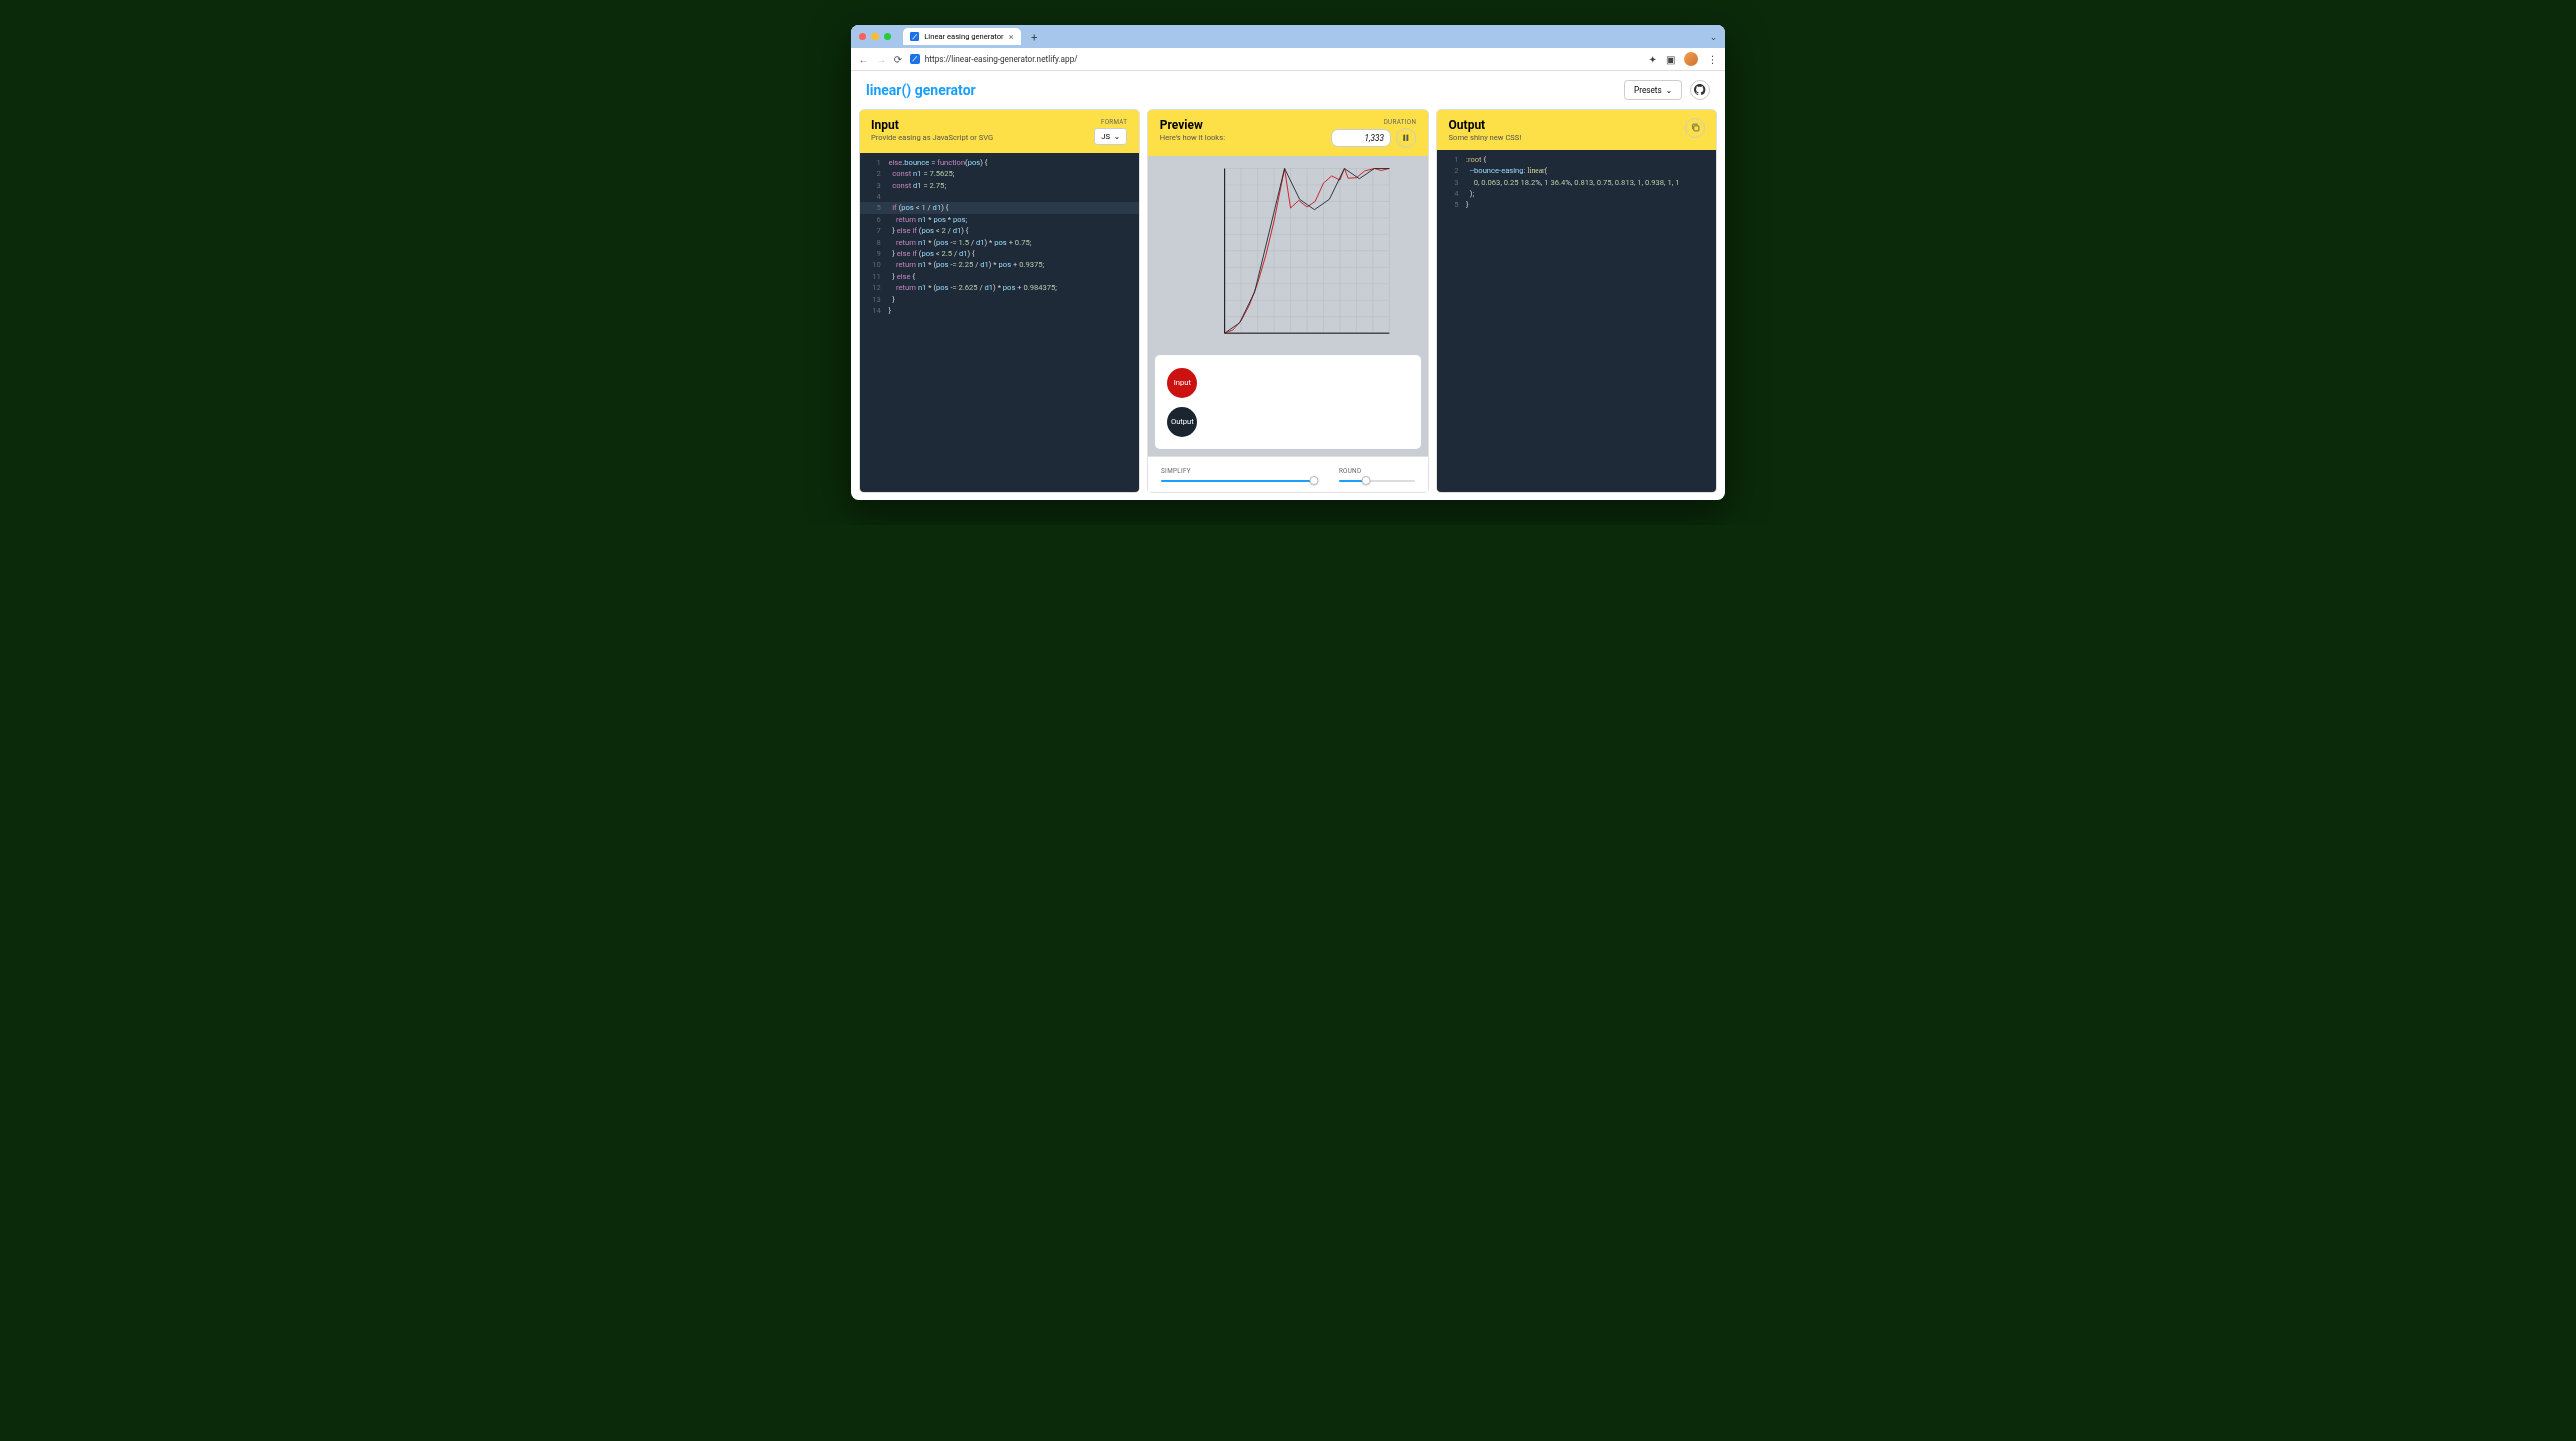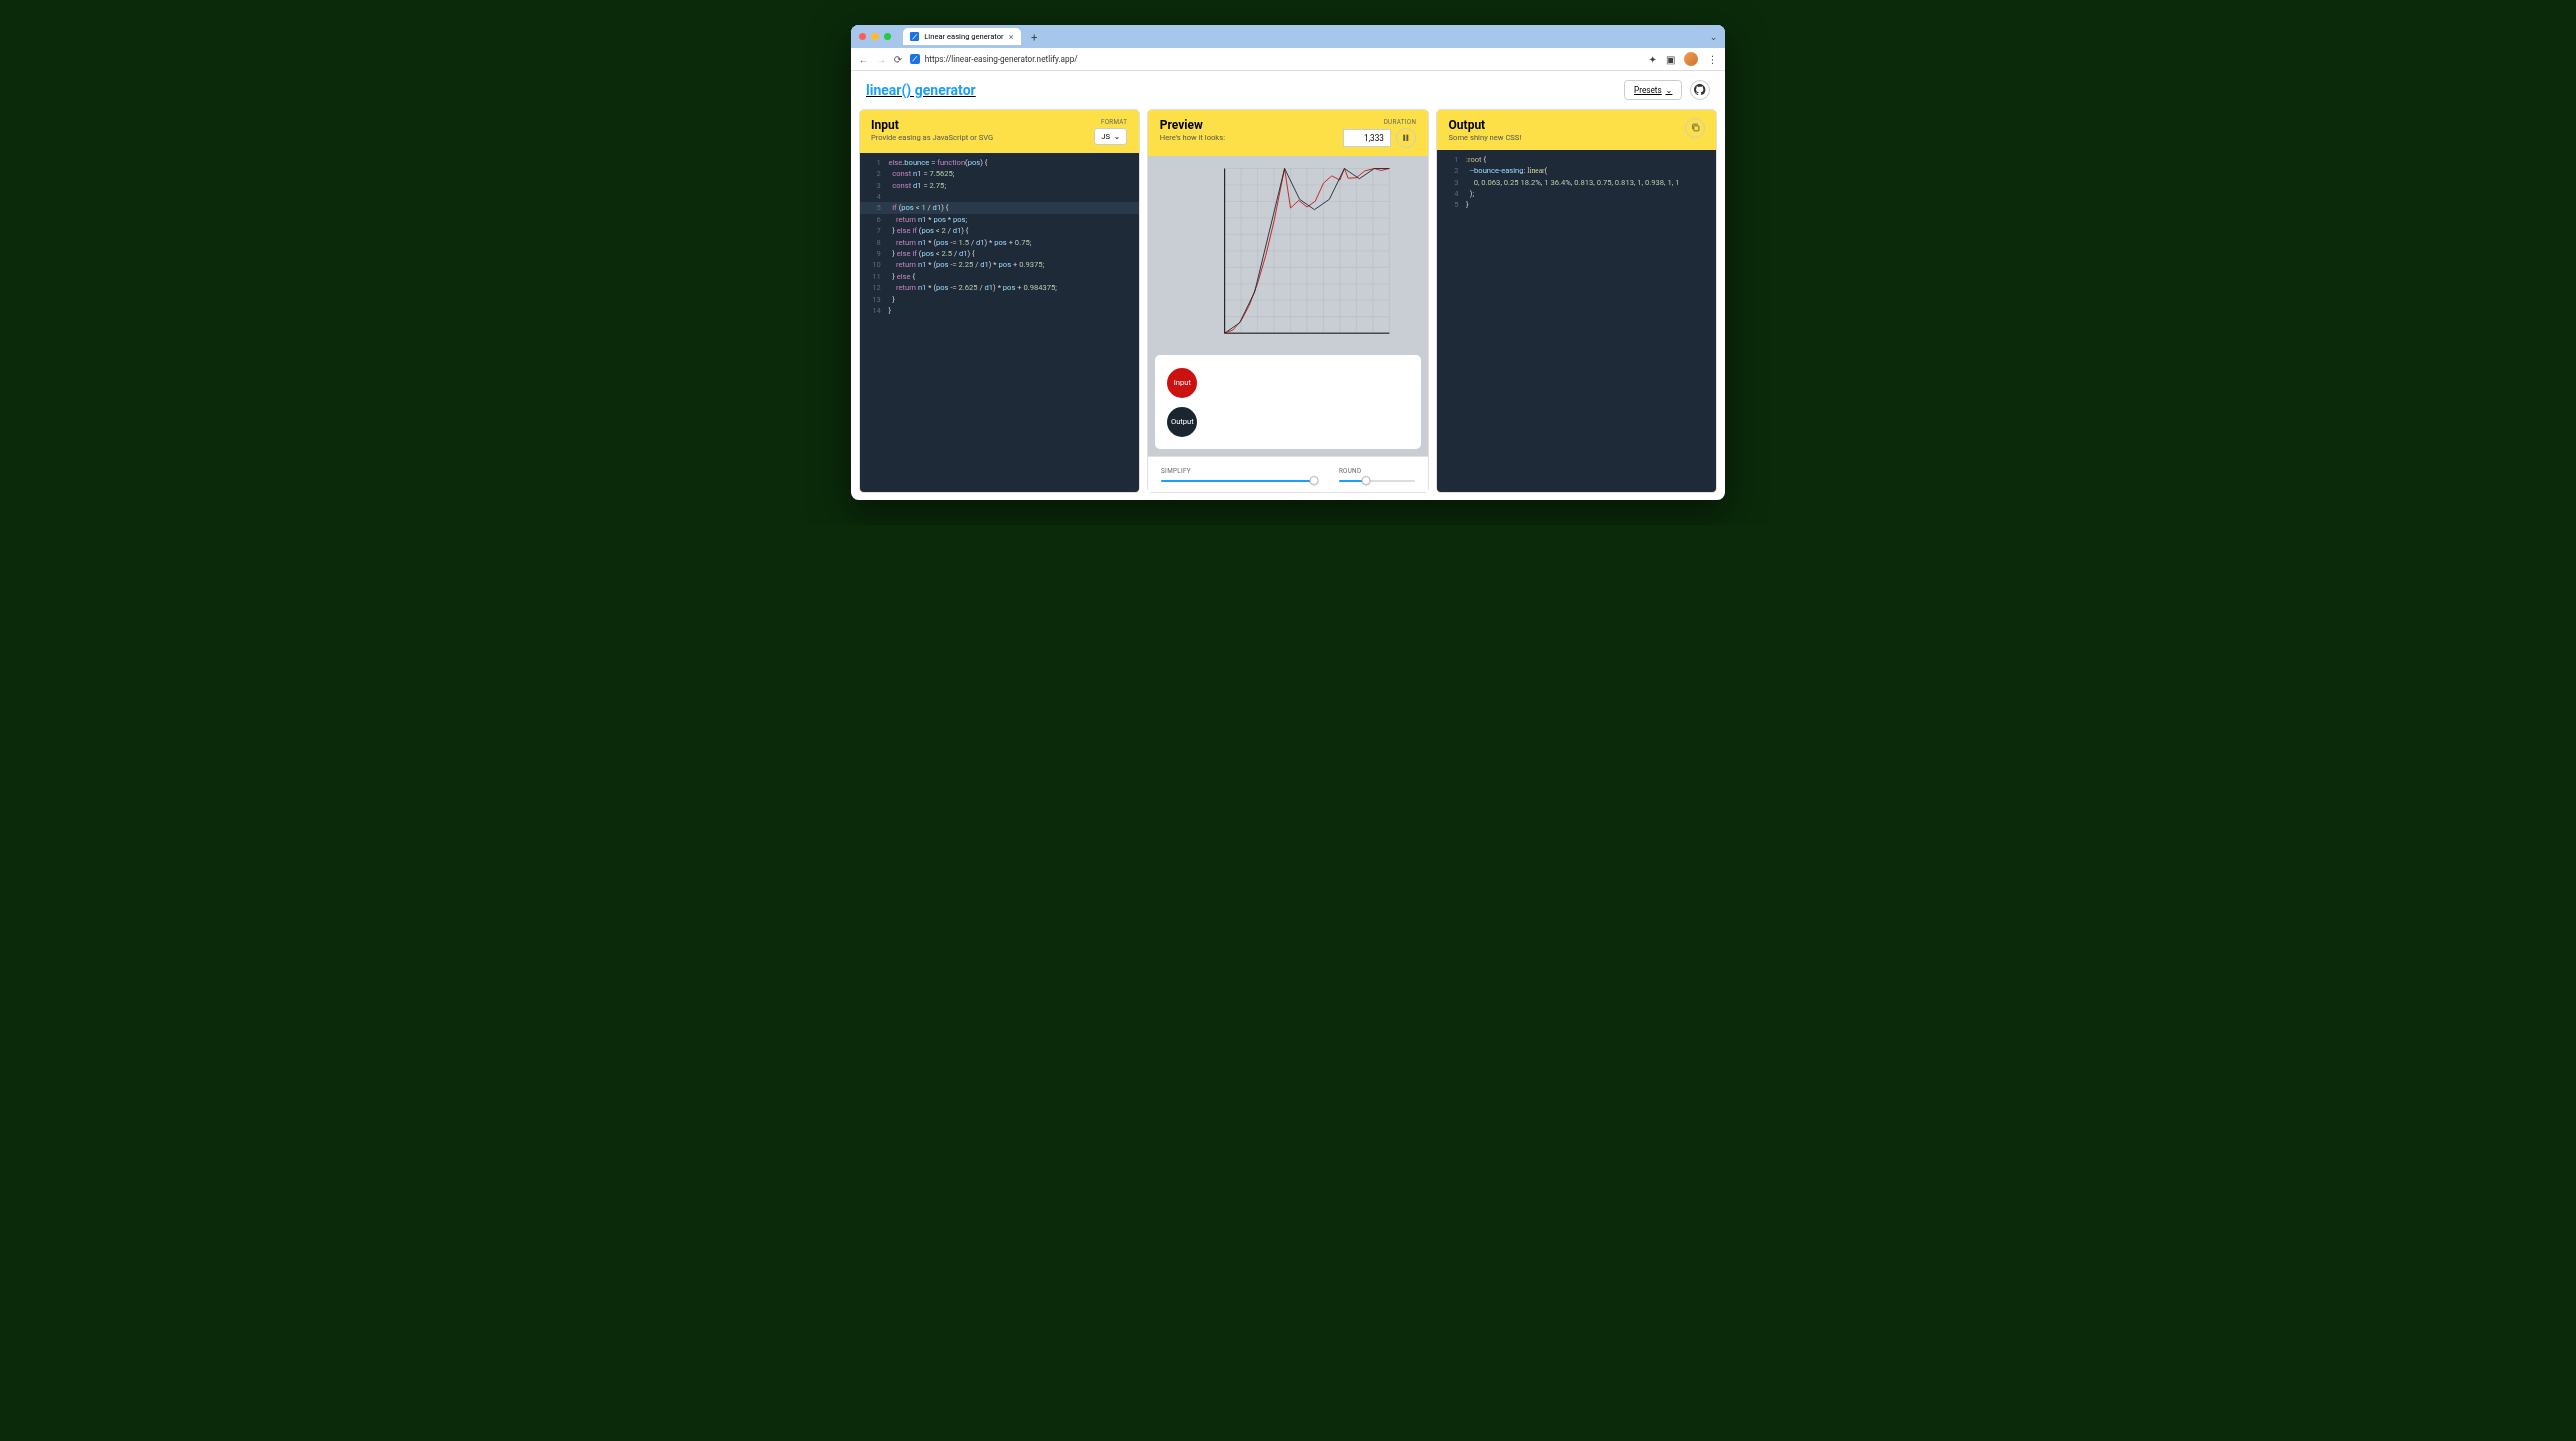--- a/index.html
+++ b/index.html
@@ -17,35 +17,35 @@
 .new-tab { color:#444; font-size:11.4px; margin-left:5px; }
 .titlebar-right { margin-left:auto; }
 .chev-down { color:#444; font-size:9px; }
 .toolbar { background:#fff; height:23px; display:flex; align-items:center; padding:0 7.6px; gap:7.6px; border-bottom:0.6px solid #ddd; }
 .nav-btn { color:#555; font-size:10px; cursor:pointer; }
 .url-bar { flex:1; display:flex; align-items:center; gap:5px; font-size:8.2px; color:#333; }
 .url-favicon { width:10px; height:10px; background:#1a73e8; border-radius:1.9px; display:flex; align-items:center; justify-content:center; color:#fff; font-size:6.3px; font-weight:bold; }
 .toolbar-right { display:flex; gap:9px; align-items:center; }
 .toolbar-icon { color:#444; font-size:10px; }
 .avatar { width:14px; height:14px; border-radius:50%; background:linear-gradient(135deg,#f0a050,#d07030); }
-.header { padding:9px 15px; display:flex; align-items:center; justify-content:space-between;text-decoration:underline; }
+.header { padding:9px 15px; display:flex; align-items:center; justify-content:space-between; }
 .logo { font-size:14px; font-weight:700; color:#1a9fff; }
 .header-right { display:flex; gap:7.6px; align-items:center; }
 .presets-btn { border:0.6px solid #ccc; border-radius:3.8px; padding:3.8px 9px; font-size:8.2px; display:flex; align-items:center; gap:3.8px; cursor:pointer; background:#fff; }
 .github-btn { width:20px; height:20px; border:0.6px solid #ccc; border-radius:50%; display:flex; align-items:center; justify-content:center; cursor:pointer; }
 .main { display:grid; grid-template-columns:1fr 1fr 1fr; gap:7.6px; padding:0 7.6px 7.6px; }
 .panel { background:#fde047; border-radius:5px; overflow:hidden; display:flex; flex-direction:column; border:0.6px solid #e0e0e0; }
 .panel-header { padding:7.6px 11.4px; display:flex; justify-content:space-between; align-items:flex-start; }
 .panel-title { font-size:12px; font-weight:700; }
 .panel-sub { font-size:7.6px; color:#555; margin-top:1.9px; }
 .panel-control { display:flex; flex-direction:column; align-items:flex-end; gap:2.5px;margin-left:36px; }
 .control-label { font-size:6.3px; color:#666; letter-spacing:0.3px; }
 .select-box { border:0.6px solid #ccc; border-radius:3.2px; padding:3.2px 6.3px; font-size:7.6px; display:flex; align-items:center; gap:3.8px; cursor:pointer; background:#fff; }
 .duration-row { display:flex; gap:5px; align-items:center; }
-.duration-input { border:0.6px solid #ccc; border-radius:0; padding:3.2px 6.3px; font-size:8.2px; width:48px; text-align:right; }
+.duration-input { border:0.6px solid #ccc; border-radius:7px; padding:3.2px 6.3px; font-size:8.2px; width:60px; text-align:right;font-style:italic; }
 .play-btn { width:20px; height:20px; border:0.6px solid #ccc; border-radius:50%; display:flex; align-items:center; justify-content:center; cursor:pointer; }
 .copy-btn { width:20px; height:20px; border:0.6px solid #ccc; border-radius:50%; display:flex; align-items:center; justify-content:center; cursor:pointer; }
 .code-area { background:#1e2a38; flex:1; font-family:Menlo,Monaco,Consolas,monospace; font-size:7.6px; padding:3.8px 0; overflow:auto; min-height:317px; }
 .code-line { display:flex; padding:0 6.3px; line-height:1.5; }
 .code-line.highlight { background:#2a3a4a; }
 .line-num { color:#5a6a7a; width:15px; text-align:right; margin-right:7.6px; user-select:none; flex-shrink:0; }
 .code-content { white-space:pre; }
 .tok-key { color:#c586c0; }
 .tok-var { color:#9cdcfe; }
 .tok-func { color:#dcdcaa;font-family:Liberation Serif, serif; }

